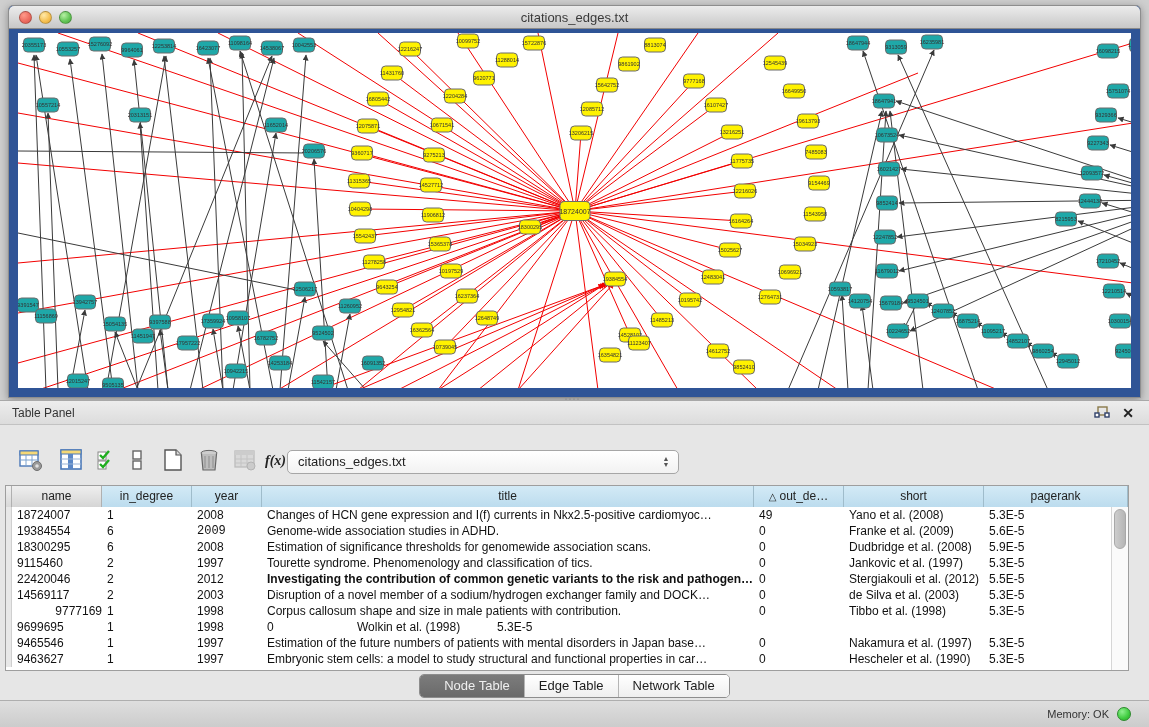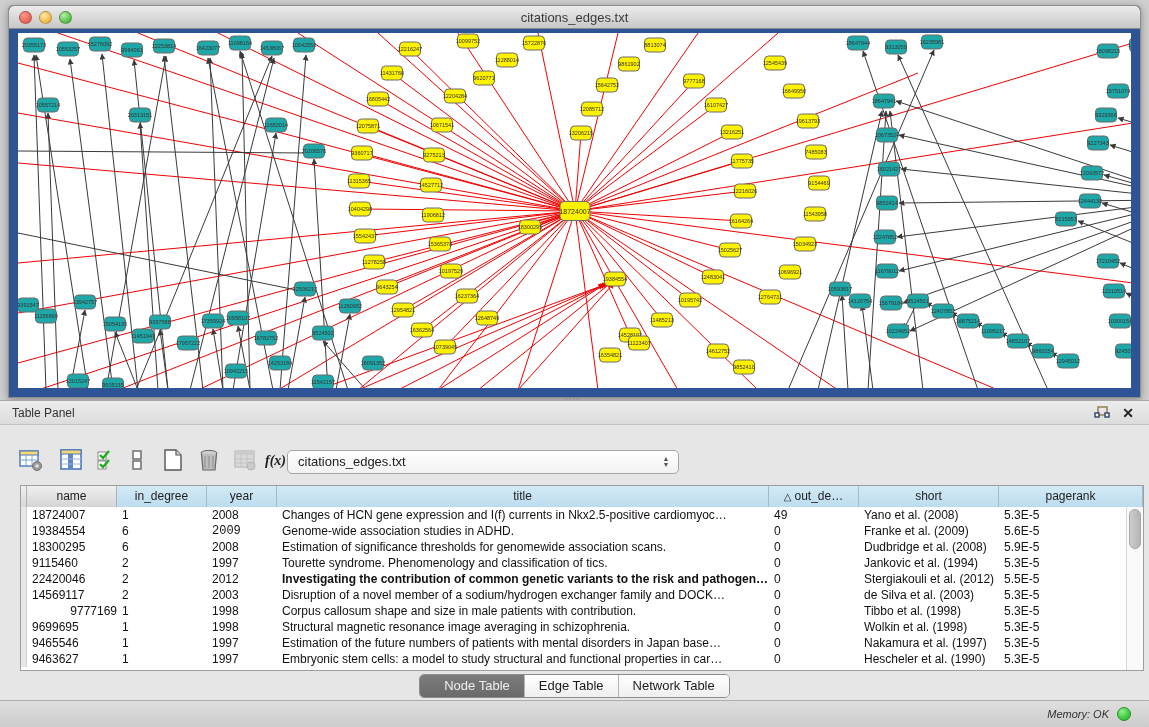--- a/index.html
+++ b/index.html
@@ -61,21 +61,21 @@
     position:absolute; left:287px; top:25px; width:392px; height:24px;
     background:linear-gradient(#ffffff,#f2f2f2);
     border:1px solid #a6a6a6; border-radius:5px;
     font-size:13px; color:#222; line-height:22px; padding-left:10px;
   }
   .combo-arrows { position:absolute; right:7px; top:2px; width:10px; height:18px;
     display:flex; flex-direction:column; align-items:center; justify-content:center; color:#555; }
   .combo-arrows span { font-size:7px; line-height:6px; }
   
   .tbl-wrap {
-    position:absolute; left:20px; top:84px; width:1124px; height:186px;
+    position:absolute; left:5px; top:84px; width:1124px; height:186px;
     background:#ffffff; border:1px solid #9e9e9e;
   }
   .tbl-header { display:flex; height:21px; border-bottom:1px solid #8f8f8f; }
   .hcell {
     height:21px; font-size:12px; color:#222; text-align:center; line-height:20px;
     background:linear-gradient(#d3eaf6,#bcdcee);
     border-right:1px solid #9fbccb; overflow:hidden; white-space:nowrap;
   }
   .hcell.gutter { background:linear-gradient(#f0f0f0,#d8d8d8); border-right:1px solid #b0b0b0; }
   .hcell.key    { background:linear-gradient(#efefef,#d5d5d5); border-right:1px solid #b0b0b0; }
@@ -107,21 +107,21 @@
     font-size:13px; color:#1c1c1c; padding:3px 14px; line-height:16px;
     border-right:1px solid #b5b5b5; background:linear-gradient(#ffffff,#efefef);
   }
   .seg-btn:last-child { border-right:none; }
   .seg-btn.selected { background:linear-gradient(#7c7c7c,#6a6a6a); color:#efefef;padding-left:24px; }
   
   .status-bar {
     position:absolute; left:0; top:700px; width:1149px; height:27px;
     background:linear-gradient(#dedede,#cccccc); border-top:1px solid #aeaeae;
   }
-  .mem-label { position:absolute; right:40px; top:7px; font-size:11px; color:#333;font-style:italic; }
+  .mem-label { position:absolute; right:40px; top:7px; font-size:11px; color:#333; }
   .mem-dot {
     position:absolute; right:18px; top:6px; width:14px; height:14px; border-radius:50%;
     background:radial-gradient(circle at 35% 30%, #8ef08e, #3ecb3e 60%, #2da52d);
     border:1px solid #2a8a2a;
   }
 </style>
 </head>
 <body>
 
 <div class="net-window">
@@ -890,21 +890,21 @@
           <div class="tcell" style="width: 140px;">Dudbridge et al. (2008)</div>
           <div class="tcell" style="flex: 1 1 0%;">5.9E-5</div>
         </div>
         <div class="trow">
           <div class="tcell gutter" style="width: 6px;"></div>
           <div class="tcell" style="width: 90px;">9115460</div>
           <div class="tcell" style="width: 90px;">2</div>
           <div class="tcell" style="width: 70px;">1997</div>
           <div class="tcell" style="width: 492px;">Tourette syndrome. Phenomenology and classification of tics.</div>
           <div class="tcell" style="width: 90px;">0</div>
-          <div class="tcell" style="width: 140px;">Jankovic et al. (1994)</div>
+          <div class="tcell" style="width: 140px;">Jankovic et al. (1997)</div>
           <div class="tcell" style="flex: 1 1 0%;">5.3E-5</div>
         </div>
         <div class="trow">
           <div class="tcell gutter" style="width: 6px;"></div>
           <div class="tcell" style="width: 90px;">22420046</div>
           <div class="tcell" style="width: 90px;">2</div>
           <div class="tcell" style="width: 70px;">2012</div>
           <div class="tcell" style="width: 492px; font-weight: bold;">Investigating the contribution of common genetic variants to the risk and pathogen…</div>
           <div class="tcell" style="width: 90px;">0</div>
           <div class="tcell" style="width: 140px;">Stergiakouli et al. (2012)</div>
@@ -928,21 +928,20 @@
           <div class="tcell" style="width: 492px;">Corpus callosum shape and size in male patients with contribution.</div>
           <div class="tcell" style="width: 90px;">0</div>
           <div class="tcell" style="width: 140px;">Tibbo et al. (1998)</div>
           <div class="tcell" style="flex: 1 1 0%;">5.3E-5</div>
         </div>
         <div class="trow">
           <div class="tcell gutter" style="width: 6px;"></div>
           <div class="tcell" style="width: 90px;">9699695</div>
           <div class="tcell" style="width: 90px;">1</div>
           <div class="tcell" style="width: 70px;">1998</div>
-          <div class="tcell" style="width: 492px;">Structural magnetic resonance image averaging in schizophrenia.</div>
           <div class="tcell" style="width: 90px;">0</div>
           <div class="tcell" style="width: 140px;">Wolkin et al. (1998)</div>
           <div class="tcell" style="flex: 1 1 0%;">5.3E-5</div>
         </div>
         <div class="trow">
           <div class="tcell gutter" style="width: 6px;"></div>
           <div class="tcell" style="width: 90px;">9465546</div>
           <div class="tcell" style="width: 90px;">1</div>
           <div class="tcell" style="width: 70px;">1997</div>
           <div class="tcell" style="width: 492px;">Estimation of the future numbers of patients with mental disorders in Japan base…</div>

